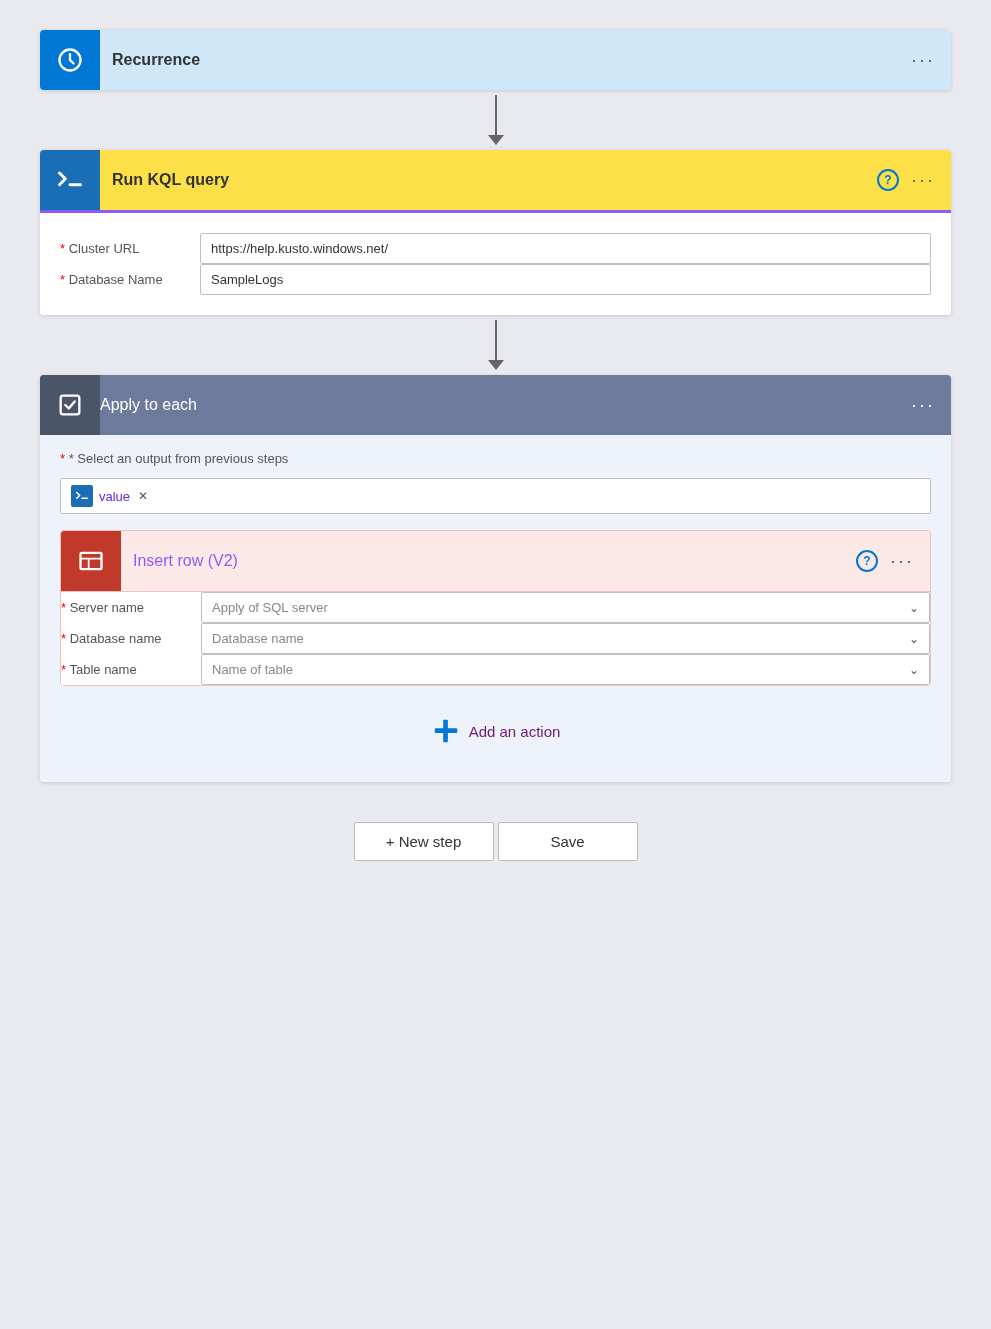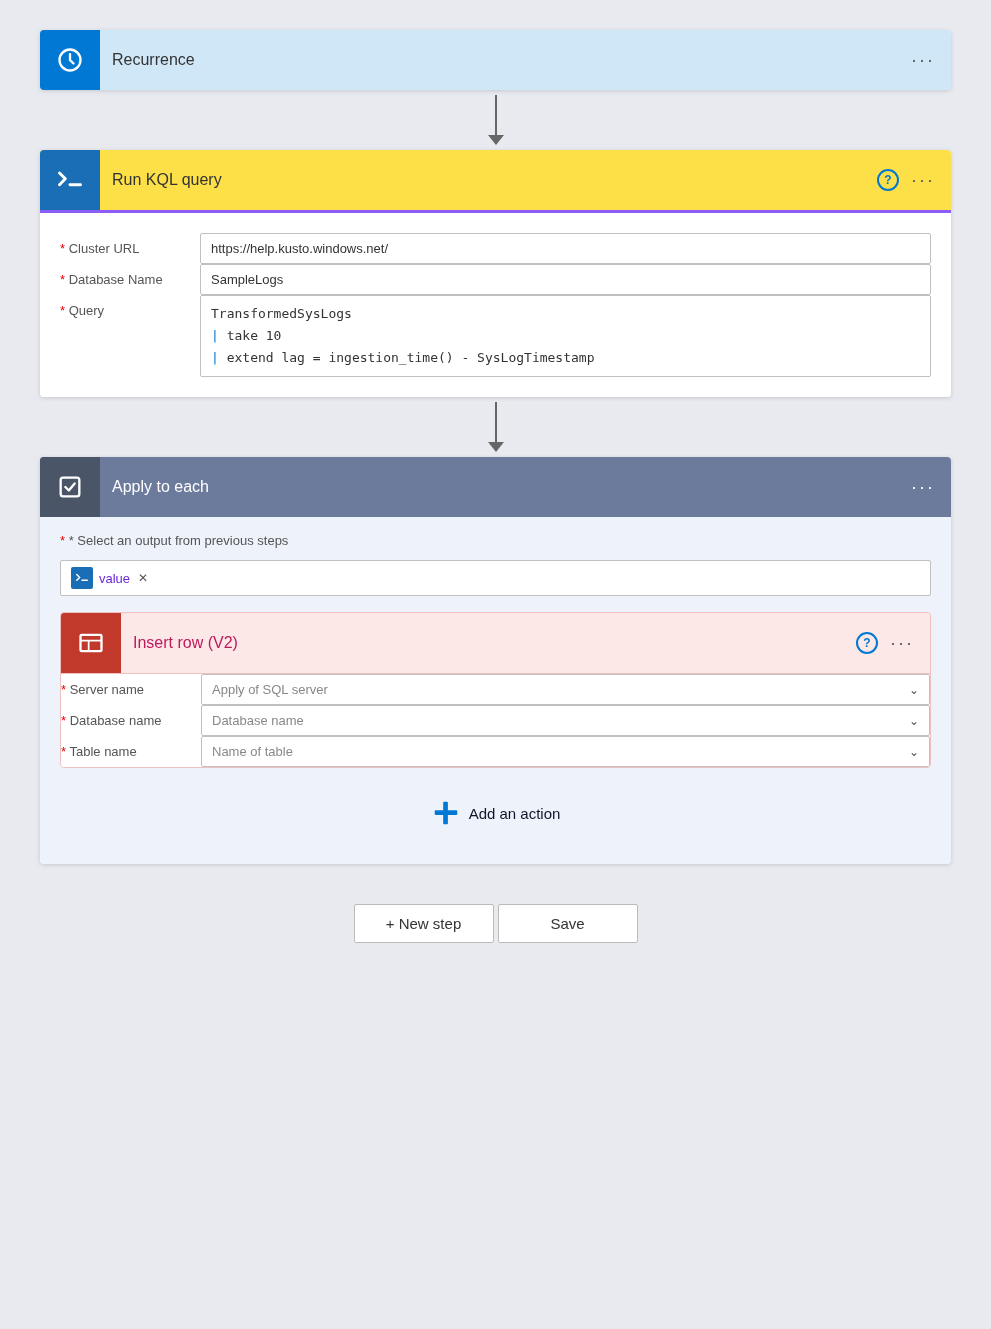--- a/index.html
+++ b/index.html
@@ -44,21 +44,21 @@
       height: 60px;
       display: flex;
       align-items: center;
       justify-content: center;
       flex-shrink: 0;
     }
 
     .step-title {
       flex: 1;
       font-size: 16px;
-      font-weight: 400;
+      font-weight: 700;
       padding-left: 12px;
       color: #333;
     }
 
     .step-actions {
       display: flex;
       align-items: center;
       gap: 12px;
     }
 
@@ -208,21 +208,20 @@
       height: 60px;
       display: flex;
       align-items: center;
       justify-content: center;
     }
 
     .apply-title {
       flex: 1;
       font-size: 16px;
       font-weight: 500;
-      padding-left: 12px;
       color: #fff;
     }
 
     .apply-more {
       color: #fff;
       font-size: 18px;
       cursor: pointer;
       letter-spacing: 2px;
       background: none;
       border: none;
@@ -300,21 +299,21 @@
       display: flex;
       align-items: center;
       justify-content: center;
     }
 
     .insert-title {
       flex: 1;
       font-size: 16px;
       font-weight: 500;
       padding-left: 12px;
-      color: #be185d;
+      color: #8b5cf6;
     }
 
     .insert-body {
       background: #fff;
     }
 
     .field-select {
       flex: 1;
       border: 1px solid #c0c0c0;
       border-radius: 2px;
@@ -347,21 +346,21 @@
       background: #eef2fa;
     }
 
     .add-action-btn {
       display: flex;
       align-items: center;
       gap: 8px;
       background: none;
       border: none;
       cursor: pointer;
-      color: #0f172a;
+      color: #701a75;
       font-size: 15px;
       font-weight: 500;
     }
 
     
     .bottom-buttons {
       display: flex;
       gap: 4px;
       margin-top: 40px;
       justify-content: center;
@@ -428,32 +427,20 @@
         <div class="field-label">
           <span class="required">*</span> Cluster URL
         </div>
         <input class="field-input" type="text" value="https://help.kusto.windows.net/" style="">
       </div>
       <div class="field-row">
         <div class="field-label">
           <span class="required">*</span> Database Name
         </div>
         <input class="field-input" type="text" value="SampleLogs" style="">
-      </div>
-      <div class="field-row">
-        <div class="field-label">
-          <span class="required">*</span> Query
-        </div>
-        <div class="field-textarea">
-          <div class="query-text">
-            <div>TransformedSysLogs</div>
-            <div><span class="query-pipe">|</span> take 10</div>
-            <div><span class="query-pipe">|</span> extend lag = ingestion_time() - SysLogTimestamp</div>
-          </div>
-        </div>
       </div>
     </div>
   </div>
 
   <div class="arrow-connector">
     <div class="arrow-line"></div>
     <div class="arrow-head"></div>
   </div>
 
   <div class="apply-card">

